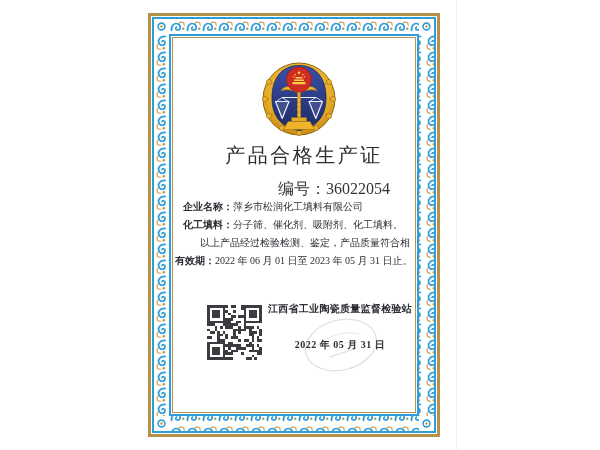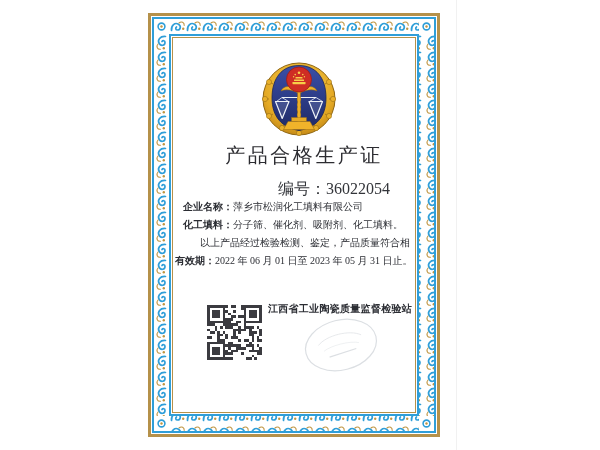--- a/index.html
+++ b/index.html
@@ -316,20 +316,21 @@
                   <rect x="15" y="1" width="5" height="5" fill="#ffffff"></rect>
                   <rect x="16" y="2" width="3" height="3" fill="#3b3b40"></rect>
                   <rect x="0" y="14" width="7" height="7" fill="#3b3b40"></rect>
                   <rect x="1" y="15" width="5" height="5" fill="#ffffff"></rect>
                   <rect x="2" y="16" width="3" height="3" fill="#3b3b40"></rect>
                 </svg>
             </div>
 
             <div class="right-col">
               <div class="issuer">江西省工业陶瓷质量监督检验站</div>
+              <div class="issue-date">2022 年 05 月 31 日</div>
             </div>
 
           </div>
         </div>
       </div>
     </div>
   </div>
 </div>
 
 </body></html>

